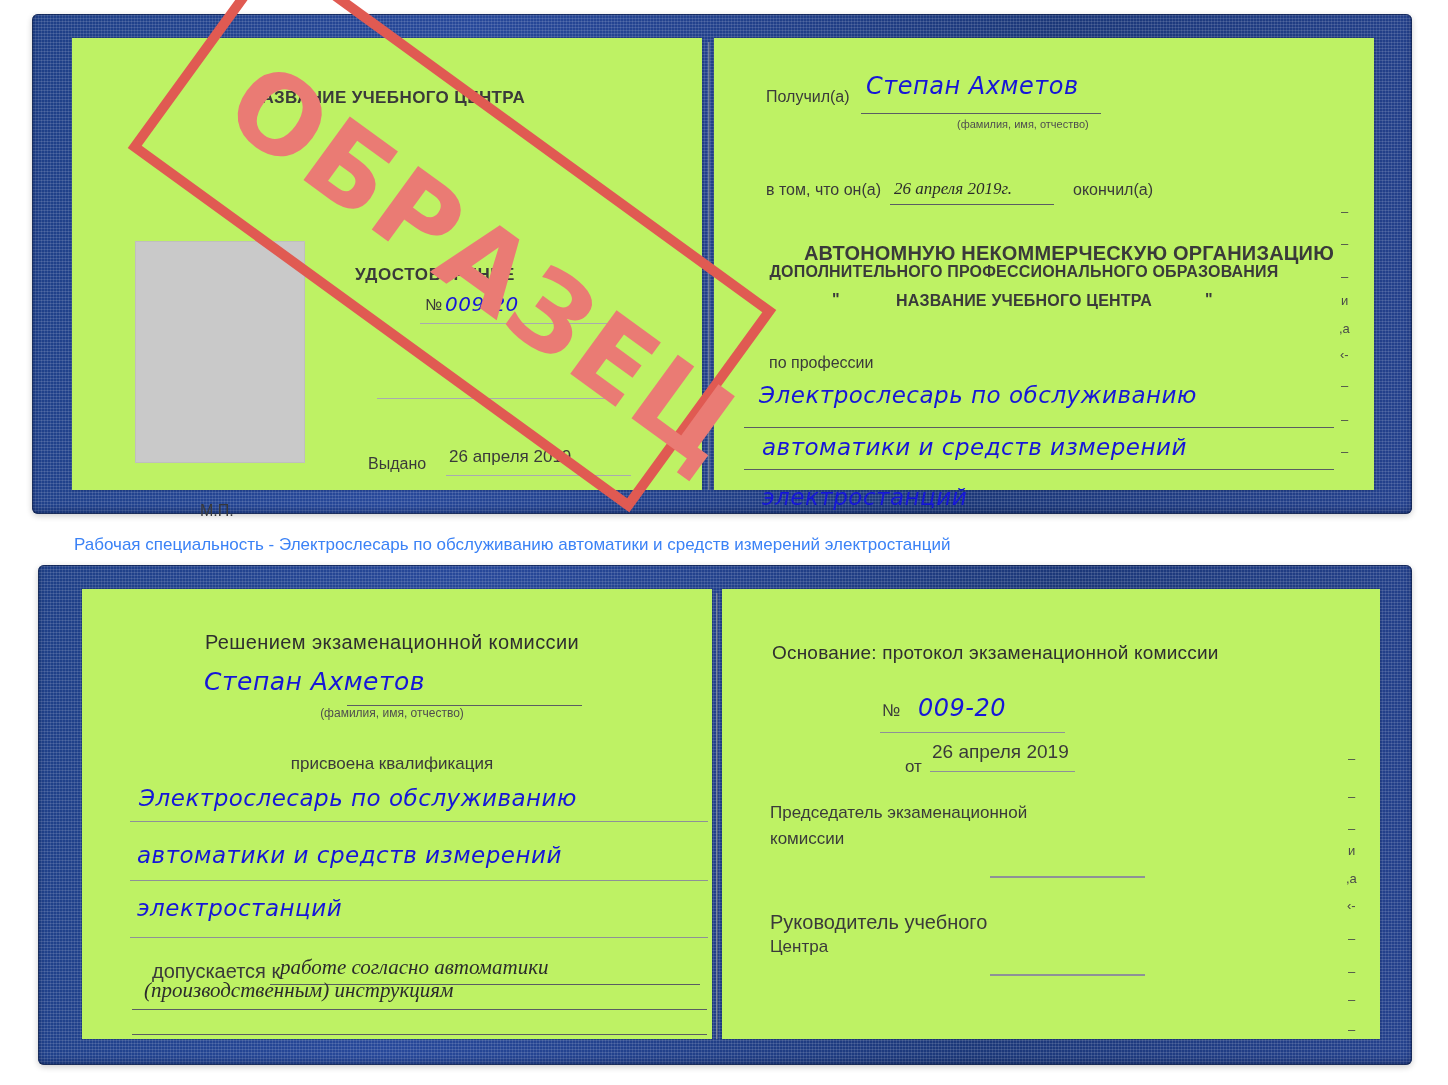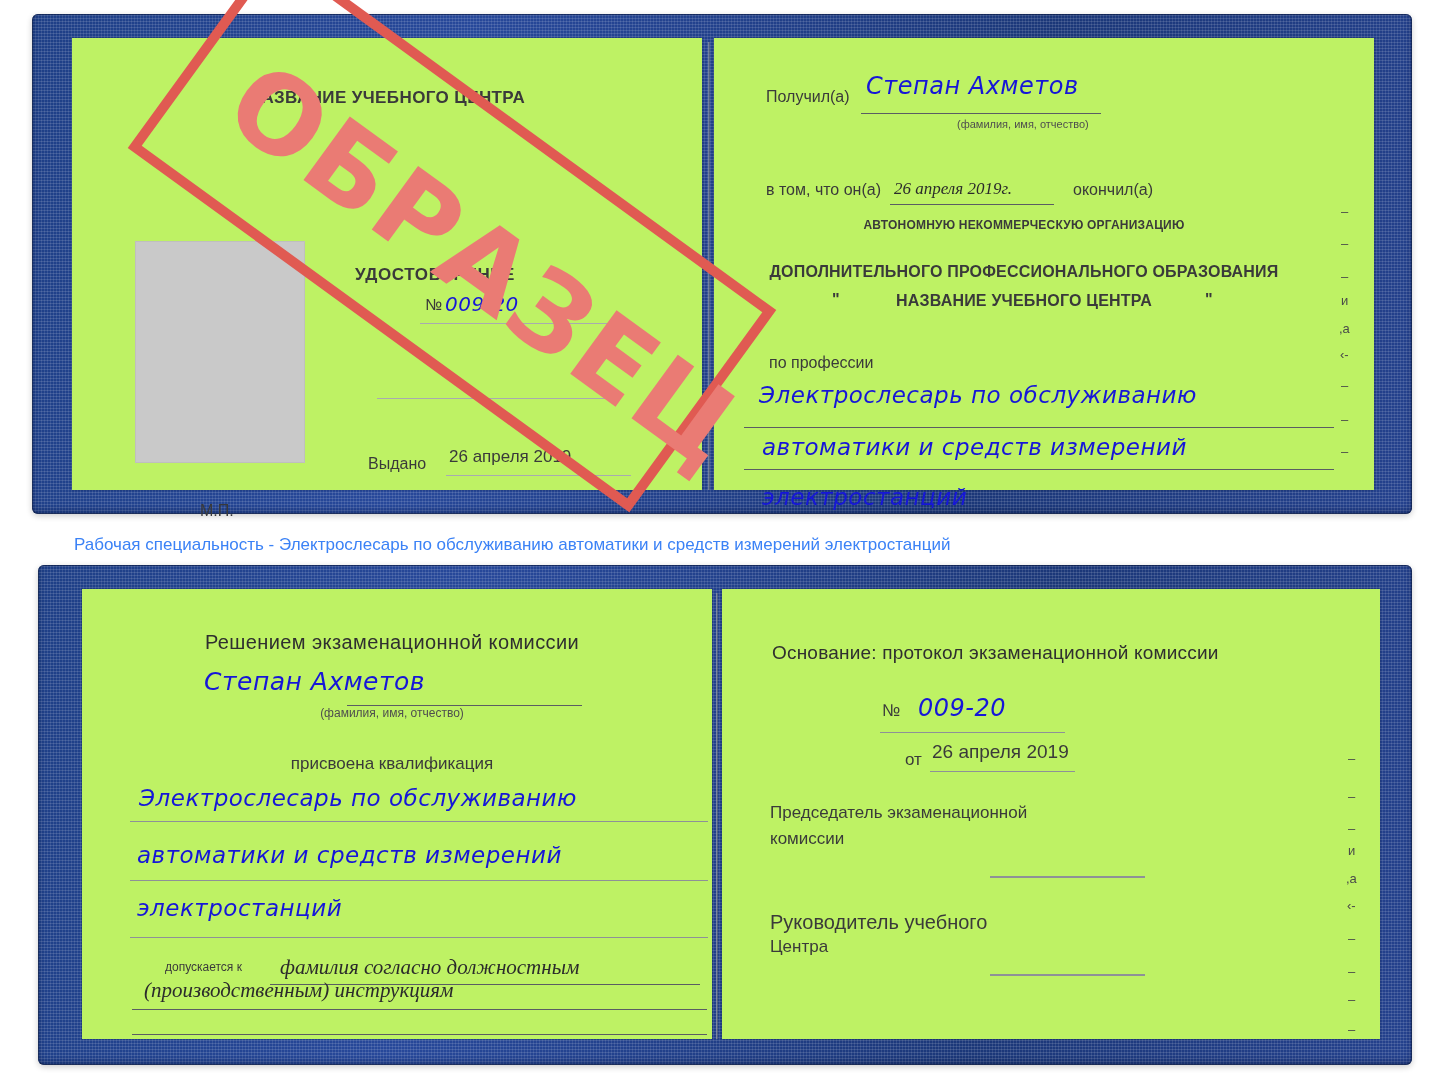--- a/index.html
+++ b/index.html
@@ -129,21 +129,21 @@
     <div class="lbl" style="left:52px;top:50px;font-size:16px;">Получил(а)</div>
     <div class="hand" style="left:152px;top:34px;font-size:24px;">Степан Ахметов</div>
     <div class="rule rule-dark" style="left:147px;top:75px;width:240px;"></div>
     <div class="lbl" style="left:243px;top:80px;font-size:11px;color:#4e4e4e;">(фамилия, имя, отчество)</div>
 
     <div class="lbl" style="left:52px;top:143px;font-size:16px;">в том, что он(а)</div>
     <div class="hand-serif" style="left:180px;top:141px;font-size:17px;">26 апреля 2019г.</div>
     <div class="rule rule-dark" style="left:176px;top:166px;width:164px;"></div>
     <div class="lbl" style="left:359px;top:143px;font-size:16px;">окончил(а)</div>
 
-    <div class="lbl lbl-bold" style="left:0;top:180px;width:620px;text-align:center;font-size:12px;letter-spacing:.2px;">АВТОНОМНУЮ НЕКОММЕРЧЕСКУЮ ОРГАНИЗАЦИЮ</div>
+    <div class="lbl lbl-bold" style="left:0;top:204px;width:620px;text-align:right;font-size:20px;letter-spacing:.2px;">АВТОНОМНУЮ НЕКОММЕРЧЕСКУЮ ОРГАНИЗАЦИЮ</div>
     <div class="lbl lbl-bold" style="left:0;top:225px;width:620px;text-align:center;font-size:16px;letter-spacing:.2px;">ДОПОЛНИТЕЛЬНОГО ПРОФЕССИОНАЛЬНОГО ОБРАЗОВАНИЯ</div>
     <div class="lbl lbl-bold" style="left:118px;top:253px;font-size:16px;">"</div>
     <div class="lbl lbl-bold" style="left:0;top:254px;width:620px;text-align:center;font-size:16px;letter-spacing:.2px;">НАЗВАНИЕ УЧЕБНОГО ЦЕНТРА</div>
     <div class="lbl lbl-bold" style="left:491px;top:253px;font-size:16px;">"</div>
 
     <div class="lbl" style="left:55px;top:316px;font-size:16px;">по профессии</div>
 
     <div class="hand" style="left:45px;top:344px;font-size:23px;">Электрослесарь по обслуживанию</div>
     <div class="rule rule-dark" style="left:30px;top:389px;width:590px;"></div>
 
@@ -187,39 +187,39 @@
 
     <div class="hand" style="left:57px;top:196px;font-size:23px;">Электрослесарь по обслуживанию</div>
     <div class="rule" style="left:48px;top:232px;width:578px;"></div>
 
     <div class="hand" style="left:55px;top:253px;font-size:23px;">автоматики и средств измерений</div>
     <div class="rule" style="left:48px;top:291px;width:578px;"></div>
 
     <div class="hand" style="left:55px;top:306px;font-size:23px;">электростанций</div>
     <div class="rule" style="left:48px;top:348px;width:578px;"></div>
 
-    <div class="lbl" style="left:70px;top:371px;font-size:12px;margin-left:13px;">допускается к</div>
-    <div class="hand-serif" style="left:198px;top:366px;font-size:21px;">фамилия согласно должностным</div>
+    <div class="lbl" style="left:70px;top:371px;font-size:20px;">допускается к</div>
+    <div class="hand-serif" style="left:198px;top:366px;font-size:21px;">работе согласно автоматики</div>
     <div class="rule rule-dark" style="left:188px;top:395px;width:430px;"></div>
     <div class="hand-serif" style="left:62px;top:389px;font-size:21px;">(производственным) инструкциям</div>
     <div class="rule rule-dark" style="left:50px;top:420px;width:575px;"></div>
     <div class="rule rule-dark" style="left:50px;top:445px;width:575px;"></div>
   </div>
 
   <div class="spine" style="left:678px;top:28px;height:446px;"></div>
 
   <div class="page page-right" style="left:684px;top:24px;width:658px;height:450px;">
 
     <div class="lbl" style="left:50px;top:53px;font-size:19px;letter-spacing:.2px;color:#2f2f2f;">Основание: протокол экзаменационной комиссии</div>
 
     <div class="lbl" style="left:160px;top:112px;font-size:17px;">№</div>
     <div class="hand" style="left:196px;top:105px;font-size:24px;">009-20</div>
     <div class="rule" style="left:158px;top:143px;width:185px;"></div>
 
-    <div class="lbl" style="left:183px;top:161px;font-size:17px;">от</div>
+    <div class="lbl" style="left:183px;top:168px;font-size:17px;">от</div>
     <div class="lbl" style="left:210px;top:152px;font-size:19px;">26 апреля 2019</div>
     <div class="rule" style="left:208px;top:182px;width:145px;"></div>
 
     <div class="lbl" style="left:48px;top:214px;font-size:17px;">Председатель экзаменационной</div>
     <div class="lbl" style="left:48px;top:240px;font-size:17px;">комиссии</div>
     <div class="rule" style="left:268px;top:287px;width:155px;height:2px;"></div>
 
     <div class="lbl" style="left:48px;top:322px;font-size:20px;text-align:center;">Руководитель учебного</div>
     <div class="lbl" style="left:48px;top:348px;font-size:17px;">Центра</div>
     <div class="rule" style="left:268px;top:385px;width:155px;height:2px;"></div>

